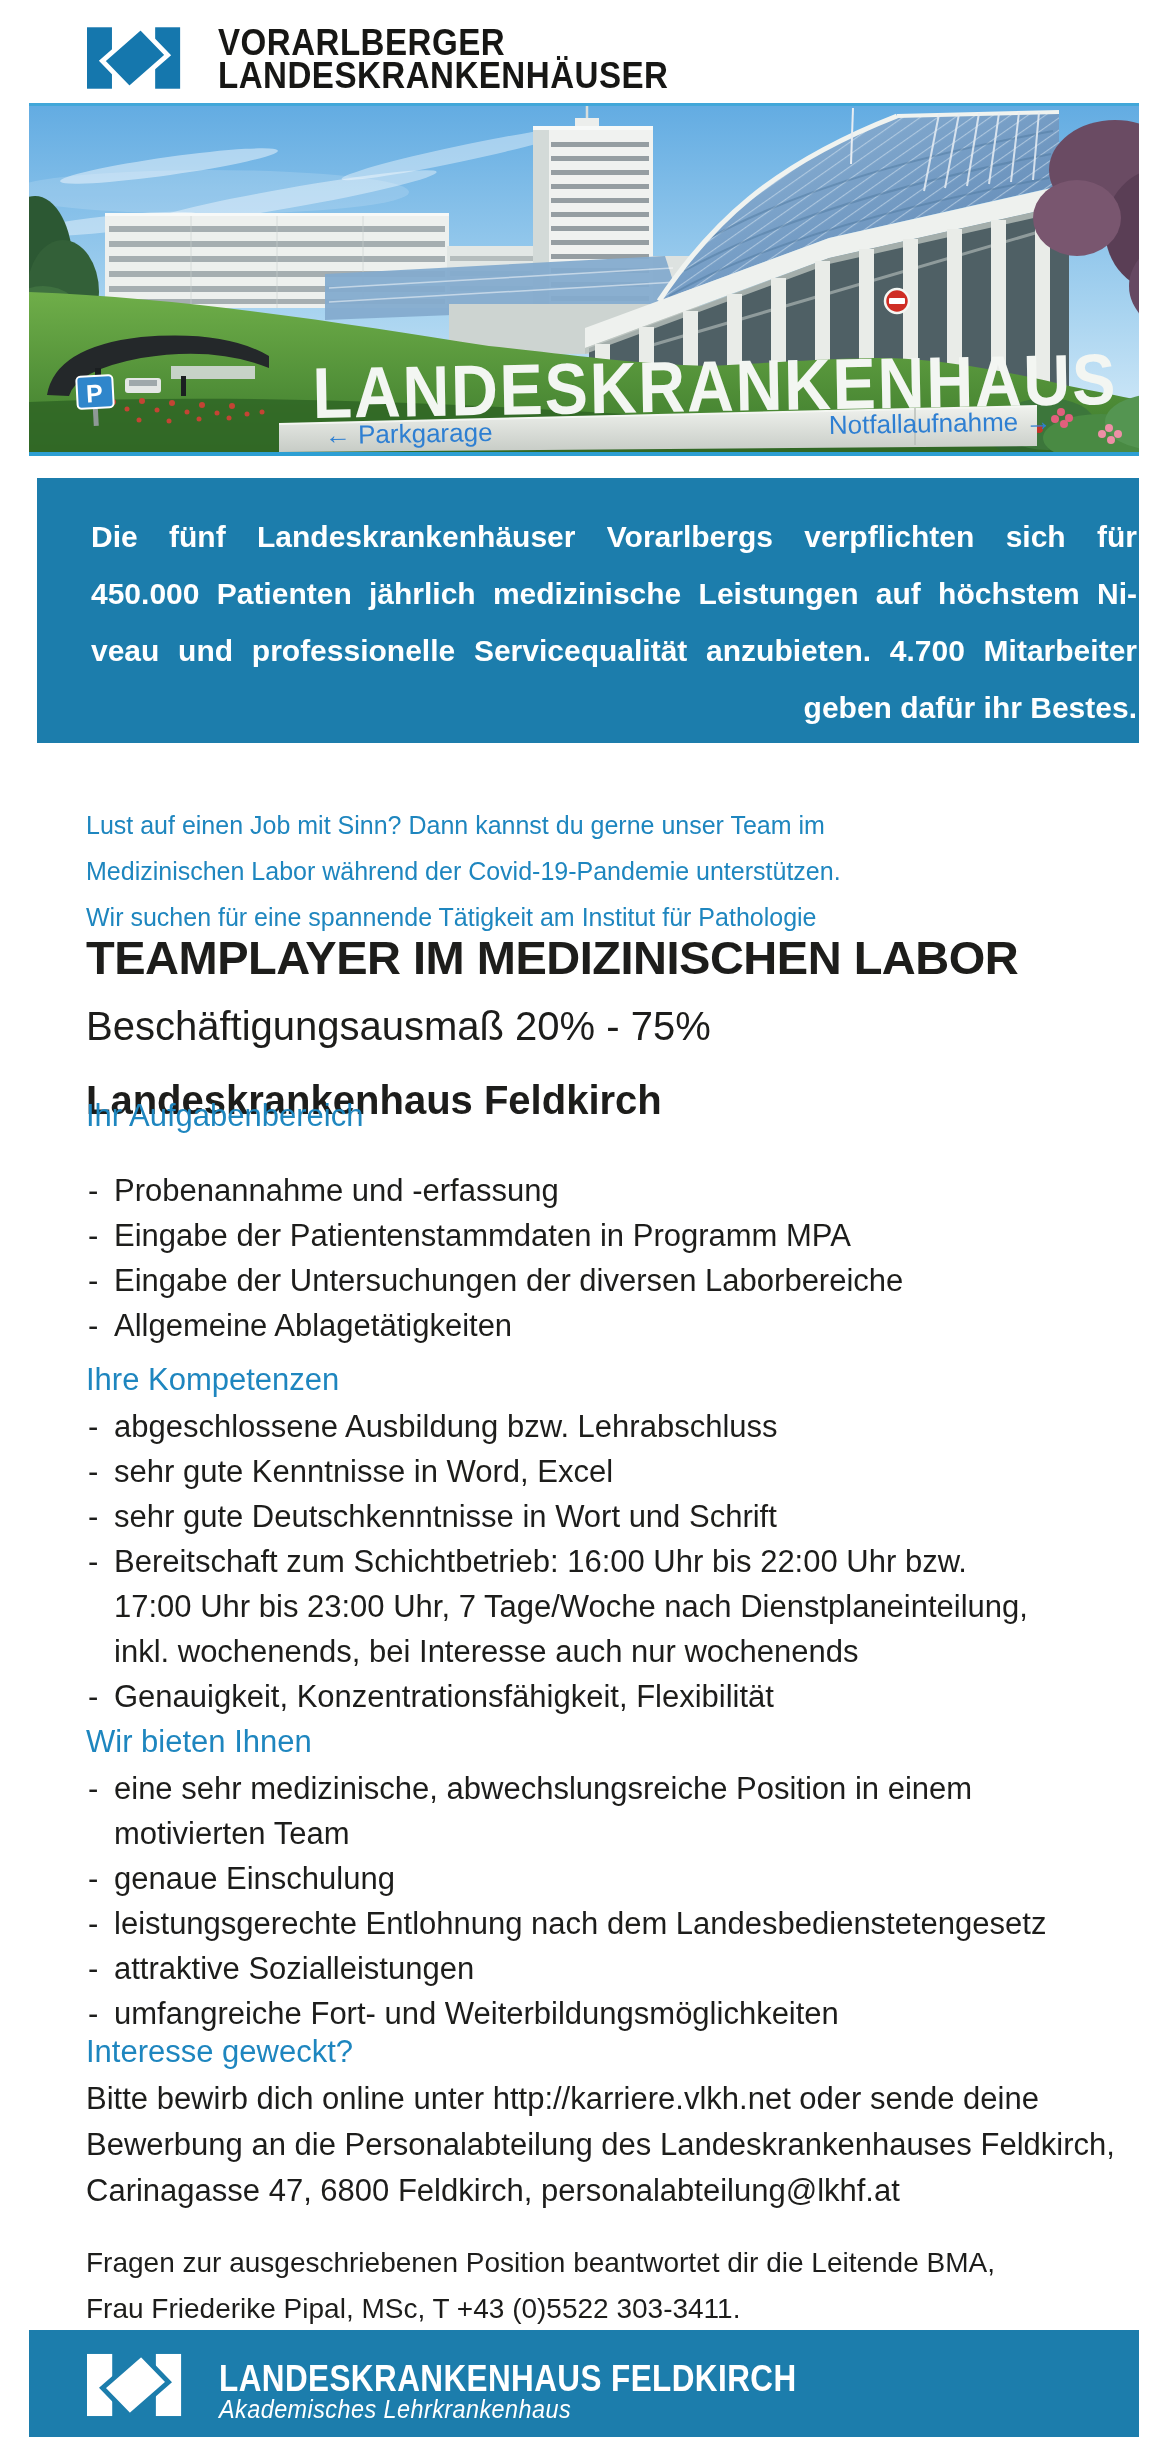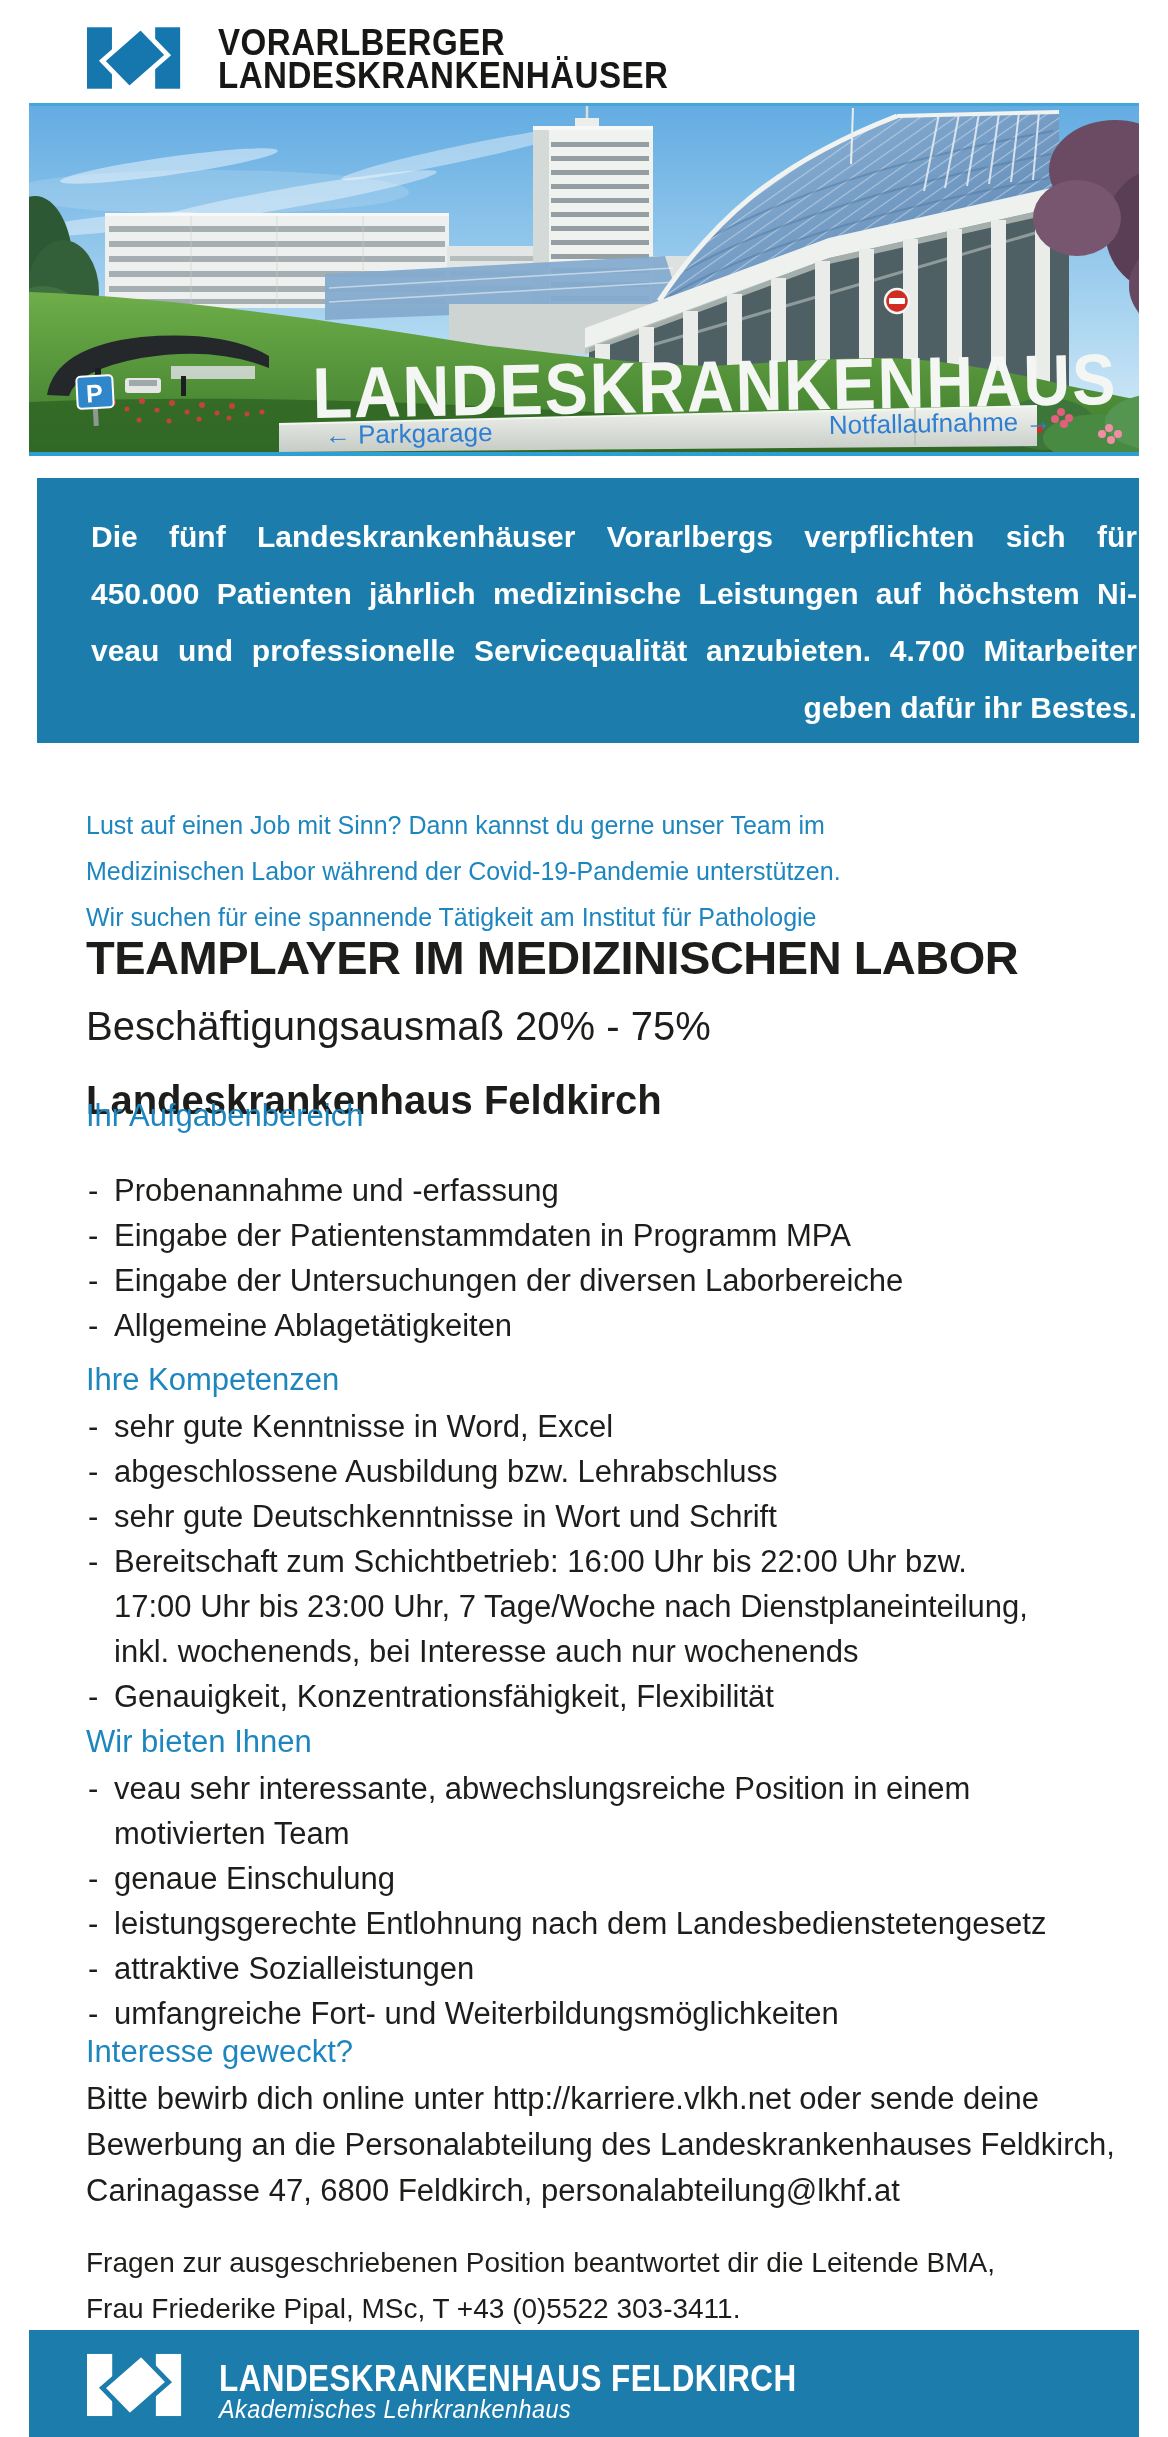--- a/index.html
+++ b/index.html
@@ -301,34 +301,34 @@
       <li>Probenannahme und -erfassung</li>
       <li>Eingabe der Patientenstammdaten in Programm MPA</li>
       <li>Eingabe der Untersuchungen der diversen Laborbereiche</li>
       <li>Allgemeine Ablagetätigkeiten</li>
     </ul>
   </div>
 
   <div class="sec-wrap section">
     <div class="sec-heading comp-h">Ihre Kompetenzen</div>
     <ul class="sec-list comp-l">
+      <li>abgeschlossene Ausbildung bzw. Lehrabschluss</li>
       <li>sehr gute Kenntnisse in Word, Excel</li>
-      <li>abgeschlossene Ausbildung bzw. Lehrabschluss</li>
       <li>sehr gute Deutschkenntnisse in Wort und Schrift</li>
       <li>Bereitschaft zum Schichtbetrieb: 16:00 Uhr bis 22:00 Uhr bzw.
 17:00 Uhr bis 23:00 Uhr, 7 Tage/Woche nach Dienstplaneinteilung,
 inkl. wochenends, bei Interesse auch nur wochenends</li>
       <li>Genauigkeit, Konzentrationsfähigkeit, Flexibilität</li>
     </ul>
   </div>
 
   <div class="sec-wrap section">
     <div class="sec-heading offer-h">Wir bieten Ihnen</div>
     <ul class="sec-list offer-l">
-      <li>veau sehr interessante, abwechslungsreiche Position in einem
+      <li>eine sehr medizinische, abwechslungsreiche Position in einem
 motivierten Team</li>
       <li>genaue Einschulung</li>
       <li>leistungsgerechte Entlohnung nach dem Landesbedienstetengesetz</li>
       <li>attraktive Sozialleistungen</li>
       <li>umfangreiche Fort- und Weiterbildungsmöglichkeiten</li>
     </ul>
   </div>
 
   <div class="sec-wrap section">
     <div class="sec-heading interest-h">Interesse geweckt?</div>

